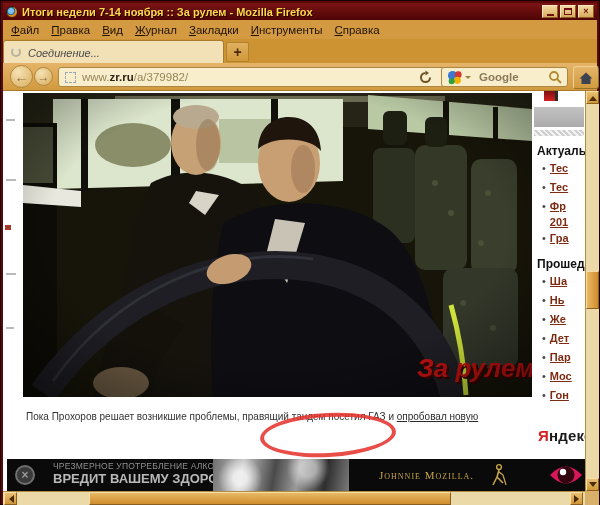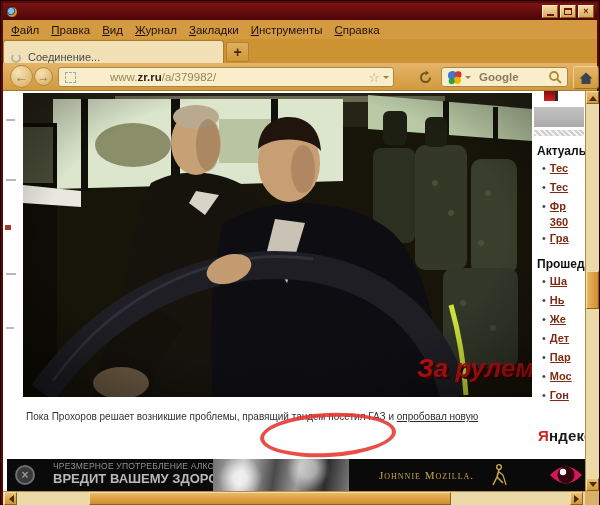--- a/index.html
+++ b/index.html
@@ -24,38 +24,38 @@
   .glyph-max{width:8px;height:7px;border:1px solid #6b1010;border-top-width:2px;}
   
   .menubar{position:absolute;left:0;top:17px;width:594px;height:19px;background:#d39a42;
            display:flex;align-items:center;padding-left:6px;}
   .menu-item{font-size:11.5px;color:#1f1206;padding:0 10px 0 2px;white-space:nowrap;}
   .menu-item u{text-decoration:underline;}
   
   .tabstrip{position:absolute;left:0;top:36px;width:594px;height:24px;background:#cd9231;}
   .tab{position:absolute;left:0;top:1px;width:221px;height:23px;background:#f2e1b7;
        border:1px solid #a87c2a;border-bottom:none;border-radius:3px 3px 0 0;
-       display:flex;align-items:flex-end;padding:0 7px;}
+       display:flex;align-items:flex-start;padding:6px 7px;font-style:italic;}
   .throbber{width:10px;height:10px;border-radius:50%;border:2px solid #b9b3a0;border-top-color:#e8e2d0;flex:0 0 auto;}
   .tab-title{font-size:11px;color:#4a4a4a;margin-left:7px;white-space:nowrap;overflow:hidden;}
   .newtab{position:absolute;left:223px;top:3px;width:23px;height:20px;background:linear-gradient(#e0b060,#cf9838);
           border:1px solid #b0832e;border-radius:2px;text-align:center;line-height:18px;
           font-size:14px;font-weight:bold;color:#4a2a08;}
   
   .navbar{position:absolute;left:0;top:60px;width:594px;height:28px;
           background:linear-gradient(#e5b469,#d29a3e);border-bottom:1px solid #a87a2e;}
   .navbtn-circle{position:absolute;border-radius:50%;
           background:radial-gradient(circle at 35% 30%,#f6e2b4,#d8ab5c);
           border:1px solid #b08840;display:flex;align-items:center;justify-content:center;
           color:#8a7040;font-weight:bold;}
   .nav-back{left:7px;top:2px;width:23px;height:23px;font-size:14px;}
   .nav-fwd{left:31px;top:4px;width:19px;height:19px;font-size:12px;}
   .field{position:absolute;top:4px;height:20px;background:#f9eecb;border:1px solid #ab8742;
          border-radius:3px;display:flex;align-items:center;}
-  .urlbar{left:55px;width:336px;gap:28px;}
+  .urlbar{left:55px;width:422px;}
   .favicon-box{width:11px;height:11px;border:1px dashed #9aa8b8;margin:0 6px 0 6px;flex:0 0 auto;}
   .url-text{font-size:11.5px;white-space:nowrap;overflow:hidden;}
   .url-pre,.url-path{color:#968457;}
   .url-dom{color:#2e2517;font-weight:bold;}
   .url-right{margin-left:auto;display:flex;align-items:center;padding-right:4px;}
   .star{font-size:13px;color:#c0a060;line-height:1;}
   .caret{width:0;height:0;border:3px solid transparent;border-top-color:#a08040;margin:3px 0 0 3px;}
   .reloadbtn{position:absolute;left:412px;top:5px;width:21px;height:19px;display:flex;align-items:center;justify-content:center;}
   .searchbox{left:438px;width:127px;font-weight:bold;}
   .g-icon{margin-left:5px;flex:0 0 auto;}
@@ -123,20 +123,21 @@
   .corner{position:absolute;left:582px;top:488px;width:14px;height:14px;background:#d8b06a;}
 </style>
 </head>
 <body>
 
 <div id="stage">
  <div class="window">
 
   <div class="titlebar">
     <div class="ff-icon"></div>
+    <div class="title-text">Итоги недели 7-14 ноября :: За рулем - Mozilla Firefox</div>
     <div class="winbtns">
       <div class="winbtn">
             <div class="glyph-min"></div>
           </div>
       <div class="winbtn">
             <div class="glyph-max"></div>
           </div>
       <div class="winbtn">
             <span>×</span>
           </div>
@@ -292,21 +293,21 @@
             <div class="sb-item">
               <span class="sb-bullet">•</span>
               <span class="sb-link">Тес</span>
             </div>
             <div class="sb-item">
               <span class="sb-bullet">•</span>
               <span class="sb-link">Тес</span>
             </div>
             <div class="sb-item">
               <span class="sb-bullet">•</span>
-              <span class="sb-link">Фр 360</span>
+              <span class="sb-link">Фр 201</span>
             </div>
             <div class="sb-item">
               <span class="sb-bullet">•</span>
               <span class="sb-link">Гра</span>
             </div>
             <div class="sb-head">Прошедш</div>
             <div class="sb-item">
               <span class="sb-bullet">•</span>
               <span class="sb-link">Ша</span>
             </div>

